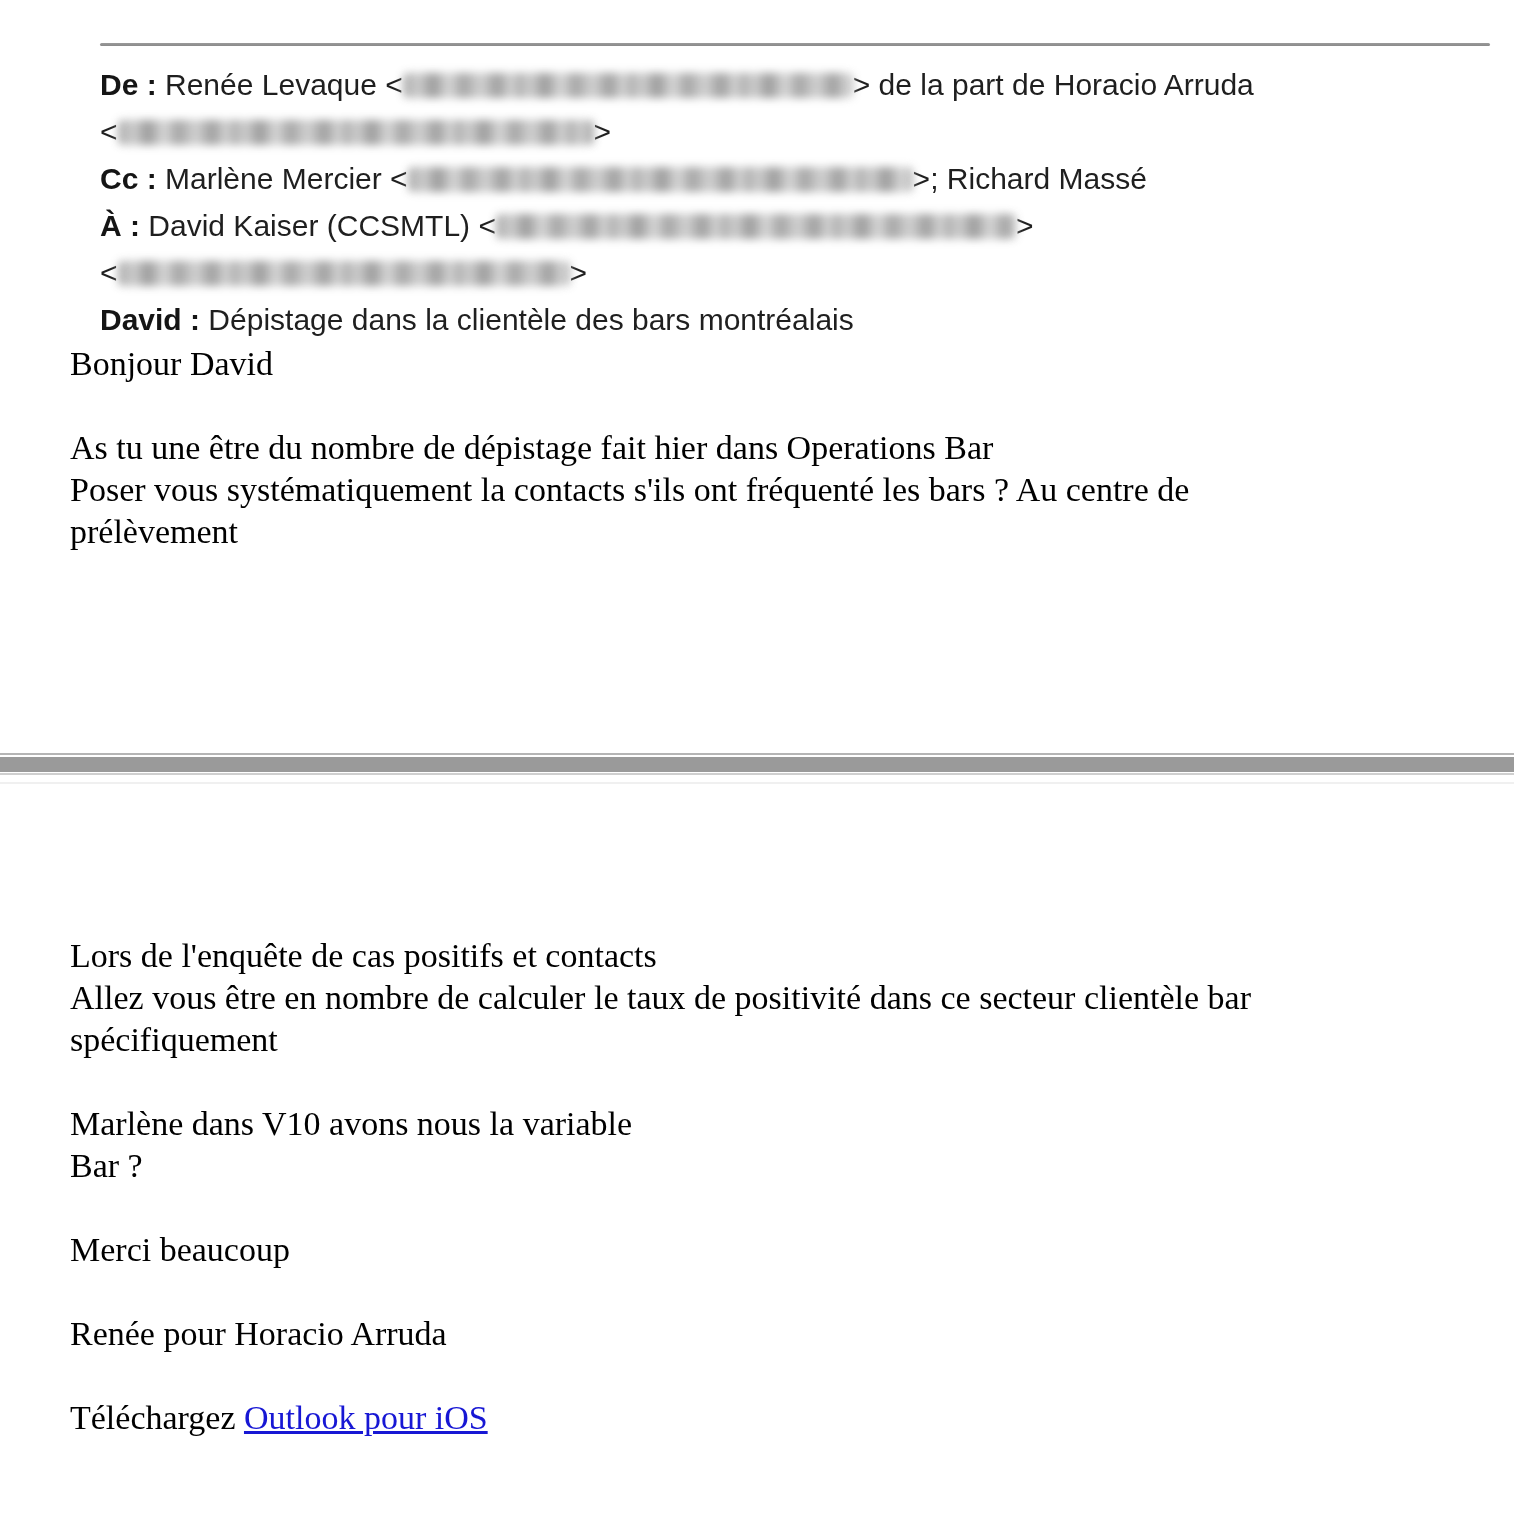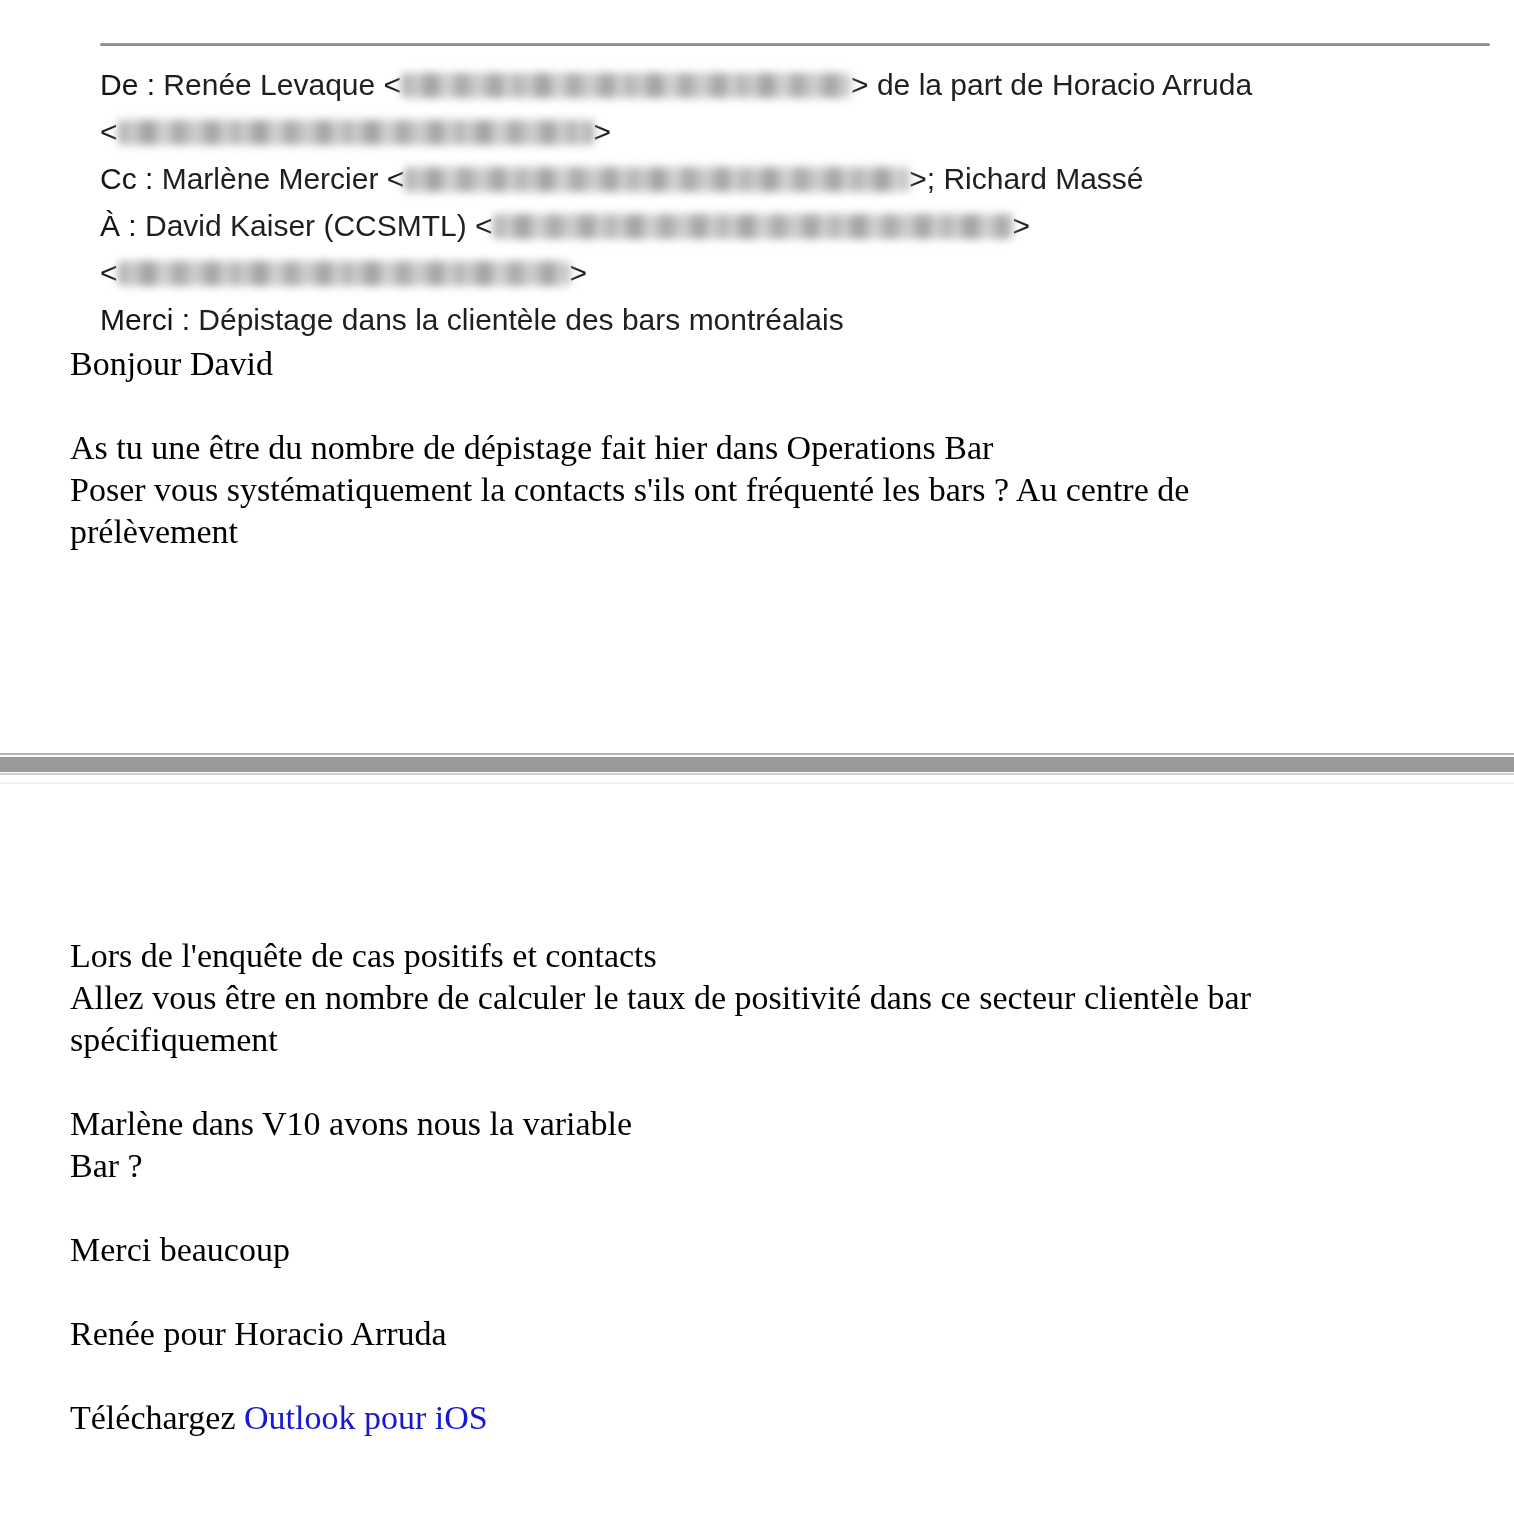--- a/index.html
+++ b/index.html
@@ -19,21 +19,21 @@
   }
   
   .header {
     margin: 15px 40px 0 100px;
     font-family: "Liberation Sans", sans-serif;
     font-size: 30px;
     line-height: 47px;
     color: #1f1f1f;
     white-space: nowrap;
   }
-  .hlabel { font-weight: 400; color: #151515; }
+  .hlabel { font-weight: 700; color: #151515; }
   
   .redact {
     display: inline-block;
     height: 25px;
     border-radius: 5px;
     vertical-align: -3px;
     background: repeating-linear-gradient(90deg,
       #a2a2a2 0px, #c9c9c9 16px, #8f8f8f 30px, #d6d6d6 46px,
       #9b9b9b 60px, #cfcfcf 78px, #949494 94px, #dcdcdc 112px);
     filter: blur(4px);
@@ -59,20 +59,21 @@
   .sp-b { height: 151px; }   
   
   .divider { width: 100%; }
   .d-top    { height: 2px;  background: #b5b5b5; }
   .d-gap    { height: 2px;  background: #ffffff; }
   .d-main   { height: 15px; background: #9a9a9a; }
   .d-bottom { height: 2px;  background: #cfcfcf; margin-top: 1px; }
   .d-faint  { height: 2px;  background: #f0f0f0; margin-top: 7px; }
   .link {
     color: #1717d4;
+    text-decoration: underline;
     cursor: pointer;
   }
 </style>
 </head>
 <body>
 
 <div class="page">
 
   <div class="top-rule"></div>
 
@@ -86,21 +87,21 @@
     <div>
       <span class="hlabel">Cc :</span><span> Marlène Mercier &lt;</span><span class="redact r4"></span><span>&gt;; Richard Massé</span>
     </div>
     <div>
       <span class="hlabel">À :</span><span> David Kaiser (CCSMTL) &lt;</span><span class="redact r3"></span><span>&gt;</span>
     </div>
     <div>
       <span>&lt;</span><span class="redact r5"></span><span>&gt;</span>
     </div>
     <div>
-      <span class="hlabel">Merci :</span><span> Dépistage dans la clientèle des bars montréalais</span>
+      <span class="hlabel">David :</span><span> Dépistage dans la clientèle des bars montréalais</span>
     </div>
   </div>
 
   <div class="body-block">
     <div class="bline">Bonjour David</div>
     <div class="blank"></div>
     <div class="bline">As tu une être du nombre de dépistage fait hier dans Operations Bar</div>
     <div class="bline">Poser vous systématiquement la contacts s'ils ont fréquenté les bars ? Au centre de</div>
     <div class="bline">prélèvement</div>
   </div>

